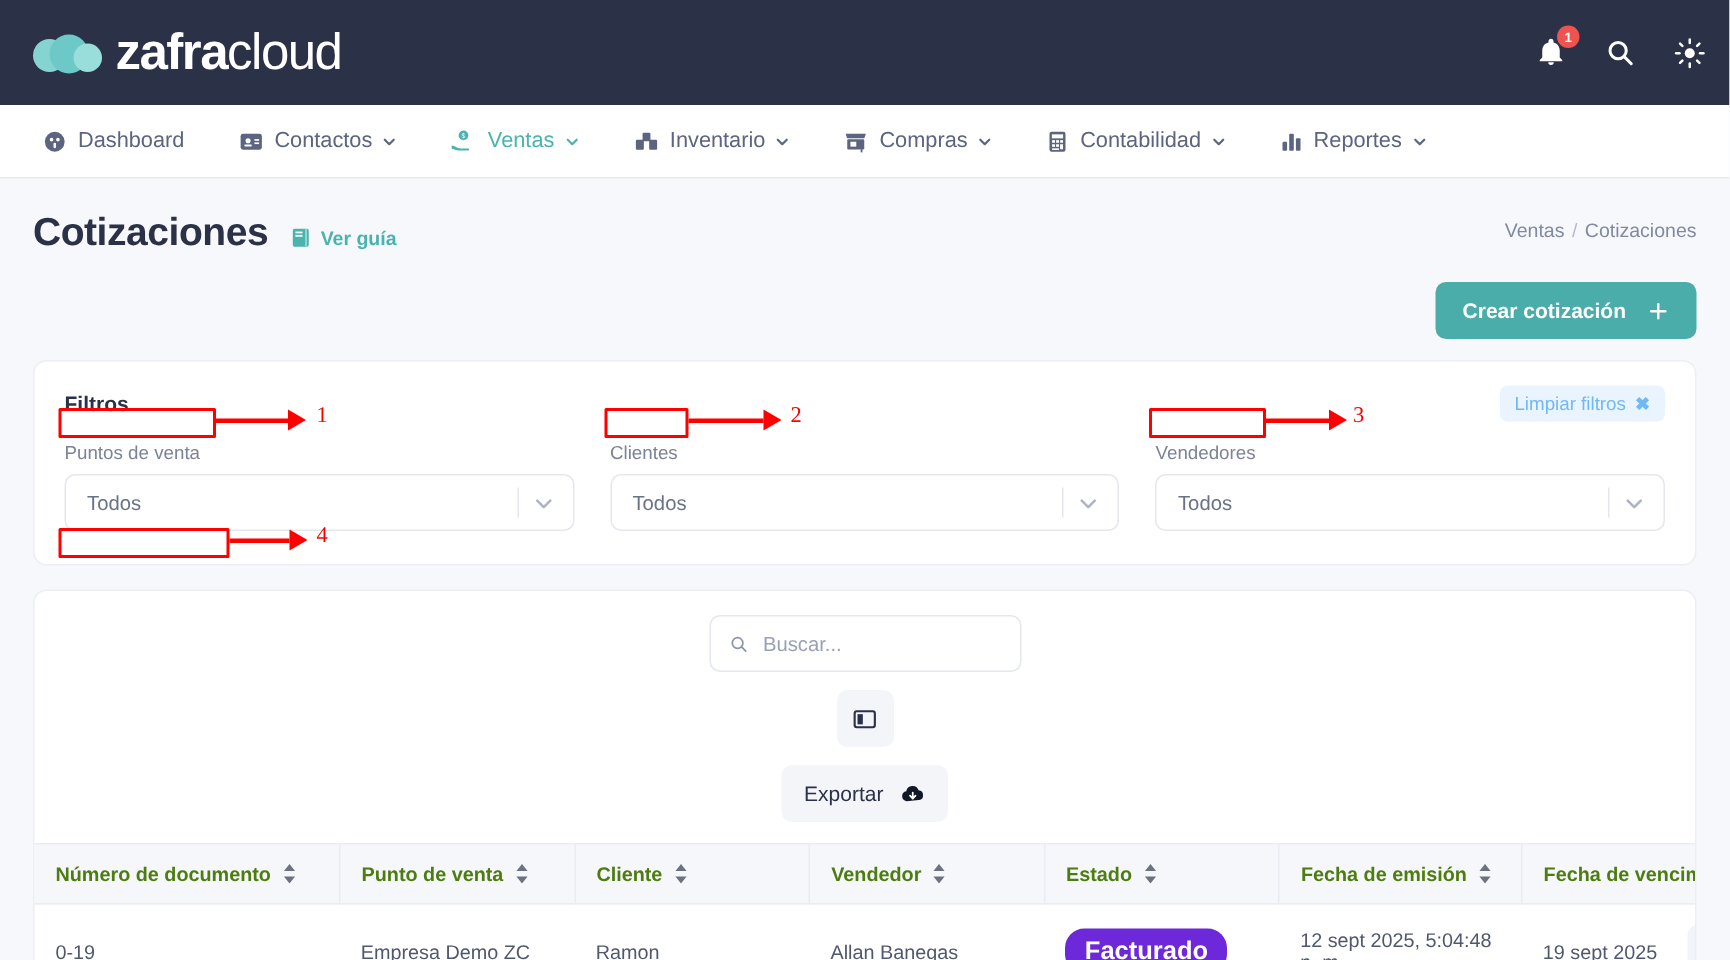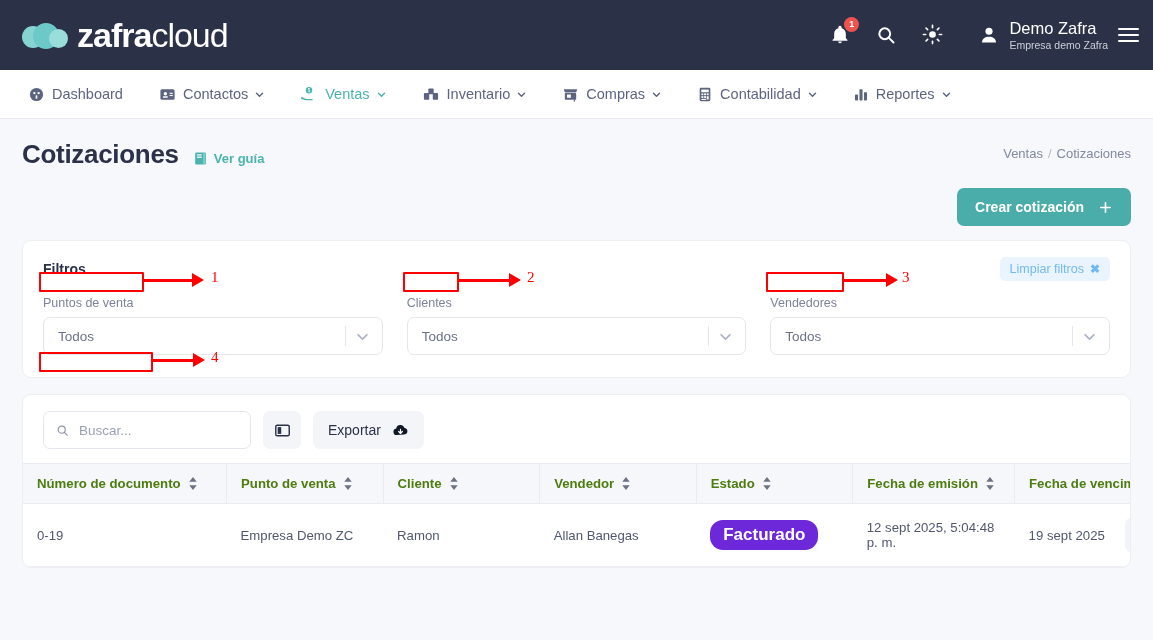--- a/index.html
+++ b/index.html
@@ -121,21 +121,21 @@
     width: 0; height: 0; border-left: 12px solid #ff0000;
     border-top: 7px solid transparent; border-bottom: 7px solid transparent;
   }
   .anno-num { position: absolute; color: #ff0000; font-size: 15px; font-family: "Liberation Serif", serif; }
 
   
   .tablecard {
     background: #fff; border: 1px solid #eceef3; border-radius: 9px;
     margin: 16px 22px 0 22px; padding: 16px 0 0 0; overflow: hidden;
   }
-  .tbar { display: flex; align-items: center; gap: 12px; padding: 0 20px 14px 20px; }
+  .tbar { display: flex; align-items: center; gap: 12px; padding: 0 20px 14px 20px; flex-direction: column; }
   .searchbox {
     width: 208px; height: 38px; border: 1px solid #e4e7ee; border-radius: 7px;
     display: flex; align-items: center; gap: 10px; padding: 0 12px;
   }
   .searchbox input {
     border: none; outline: none; font-size: 13.5px; color: #3e4557;
     font-family: inherit; width: 100%; background: transparent;
   }
   .searchbox input::placeholder { color: #9aa1b4; }
   .sq-btn {
@@ -206,35 +206,20 @@
           <line x1="12" y1="19.8" x2="12" y2="22.4"></line>
         <line x1="1.6" y1="12" x2="4.2" y2="12"></line>
           <line x1="19.8" y1="12" x2="22.4" y2="12"></line>
         <line x1="4.6" y1="4.6" x2="6.4" y2="6.4"></line>
           <line x1="17.6" y1="17.6" x2="19.4" y2="19.4"></line>
         <line x1="4.6" y1="19.4" x2="6.4" y2="17.6"></line>
           <line x1="17.6" y1="6.4" x2="19.4" y2="4.6"></line>
       </svg>
     </div>
 
-    <div class="user-block">
-      <svg width="20" height="22" viewBox="0 0 24 24" fill="#fff">
-        <circle cx="12" cy="7.5" r="4.3"></circle>
-          <path d="M3.6 21c0-4.6 3.8-7 8.4-7s8.4 2.4 8.4 7z"></path>
-      </svg>
-      <div>
-        <div class="user-name">Demo Zafra</div>
-        <div class="user-sub">Empresa demo Zafra</div>
-      </div>
-      <div class="hamburger">
-        <span></span>
-          <span></span>
-          <span></span>
-      </div>
-    </div>
   </div>
 </div>
 
 <div class="navbar">
 
   <div class="nav-item">
     <svg width="17" height="17" viewBox="0 0 24 24" fill="currentColor">
       <circle cx="12" cy="12" r="9.3"></circle>
         <circle cx="9" cy="10" r="1.7" fill="#fff"></circle>
         <circle cx="15" cy="10" r="1.7" fill="#fff"></circle>

